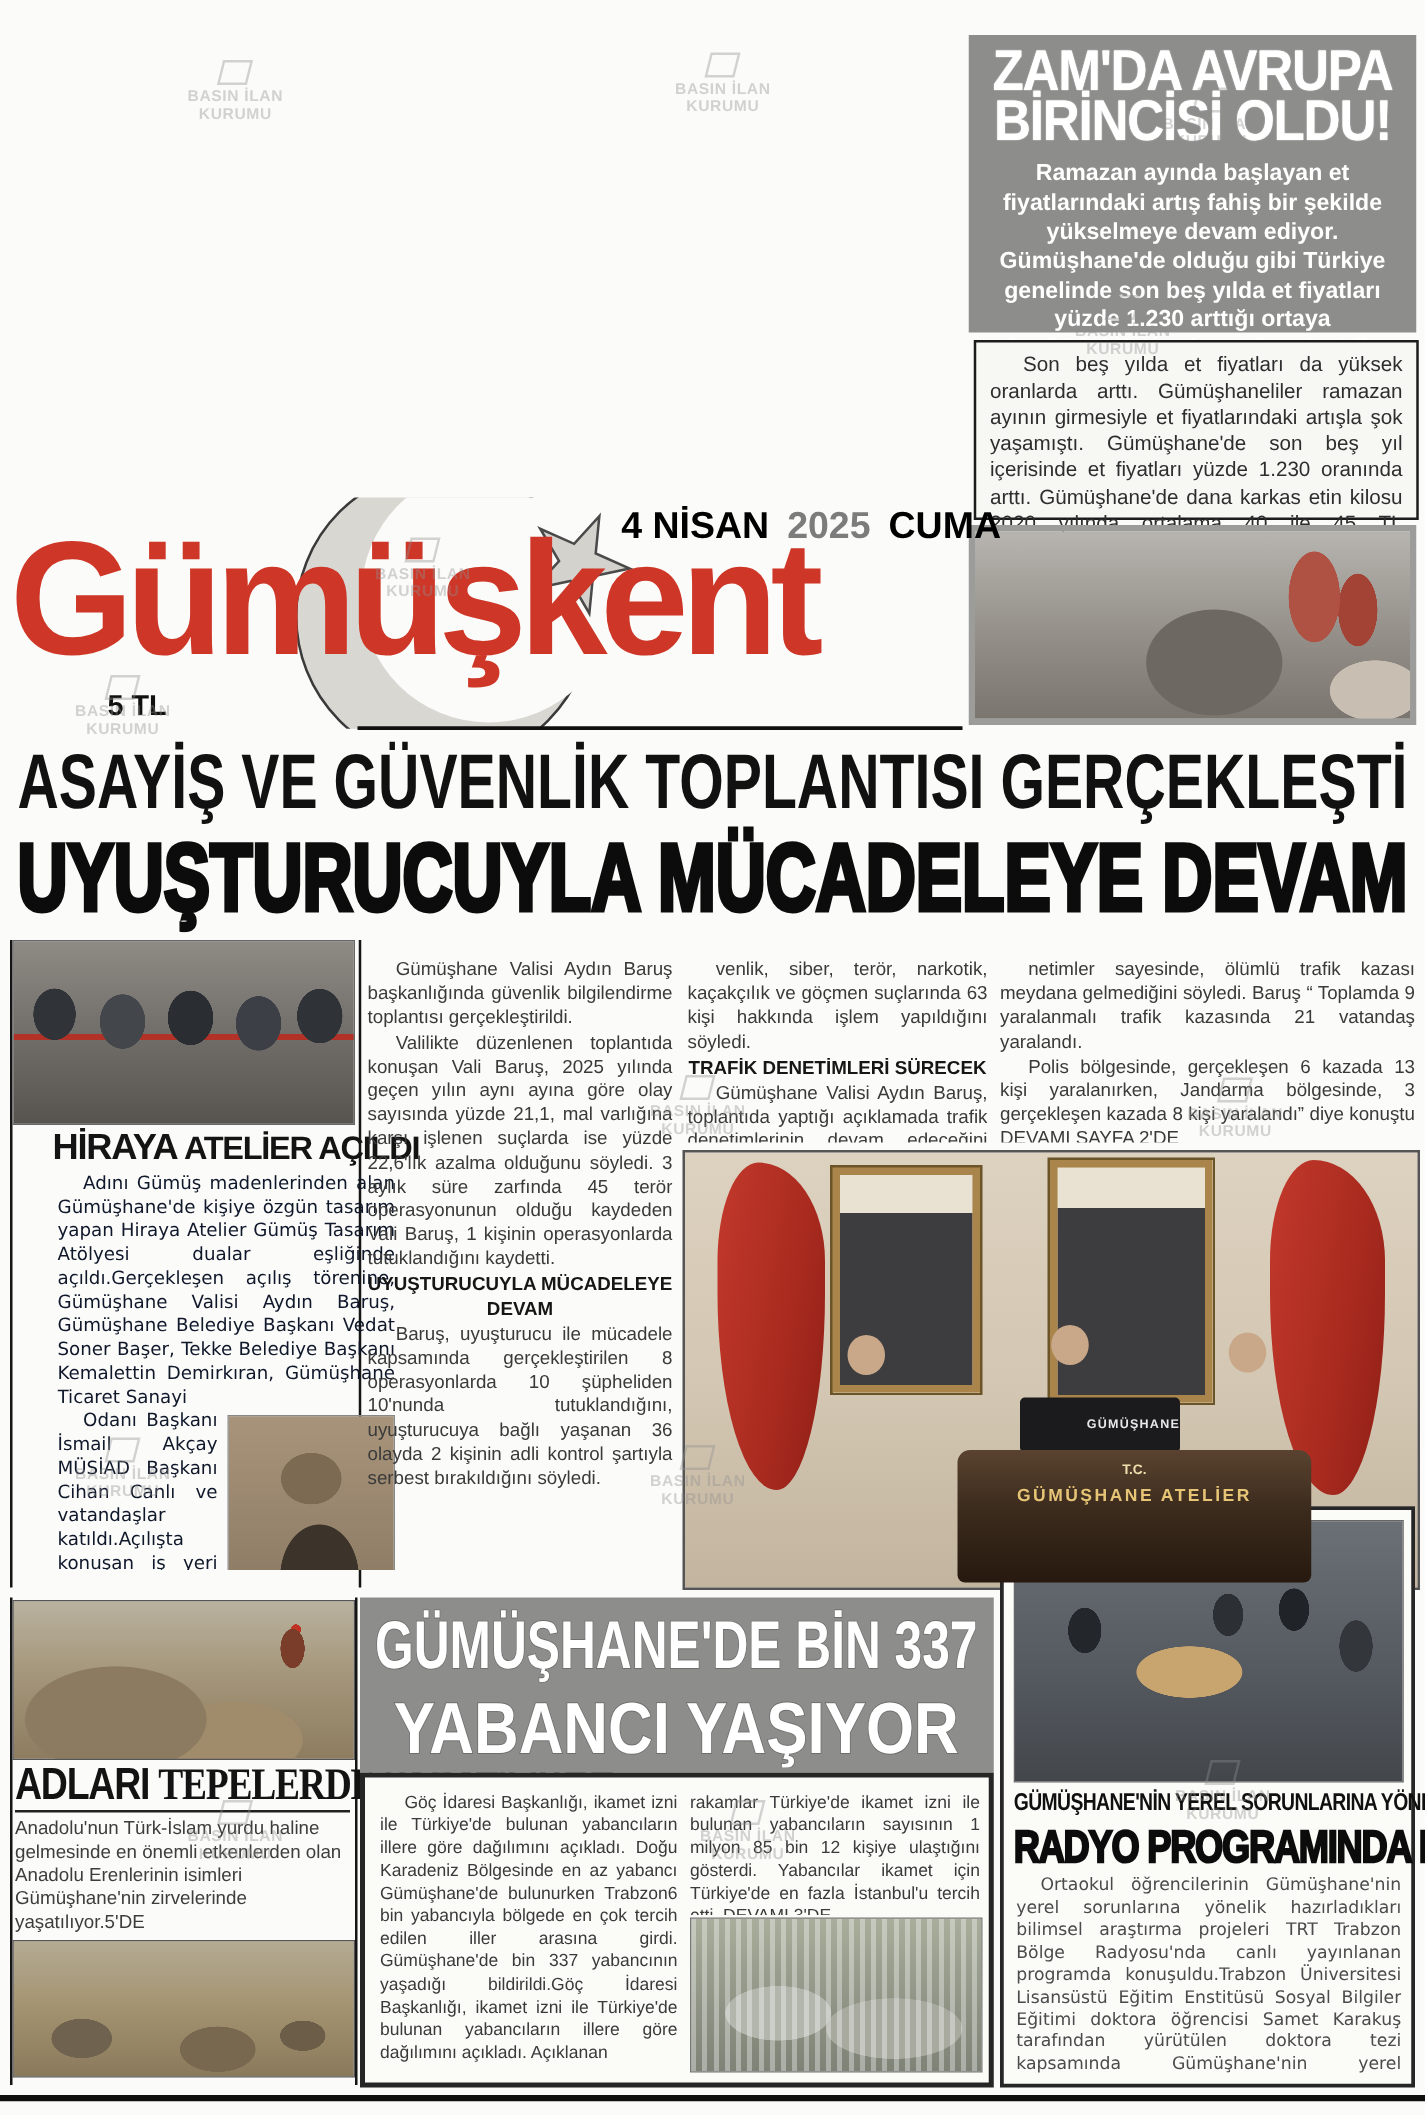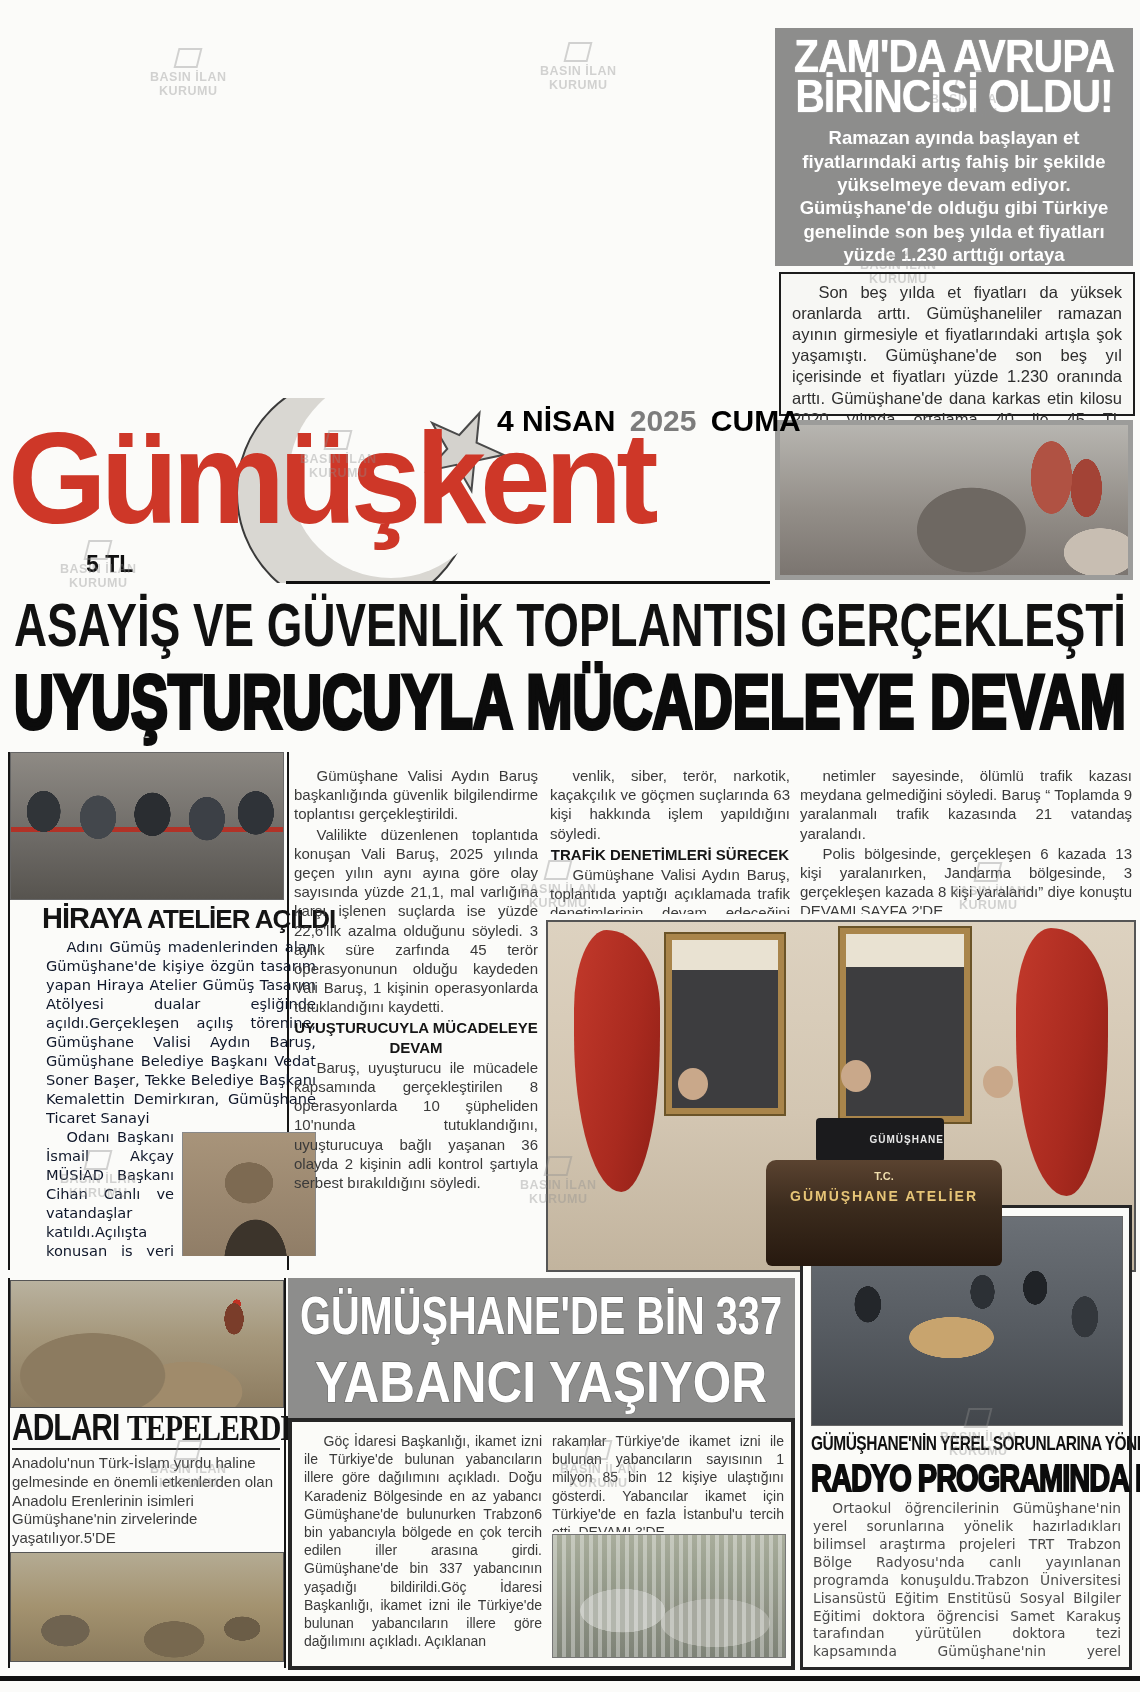--- a/index.html
+++ b/index.html
@@ -107,21 +107,21 @@
   #photo-officials{left:546px;top:920px;width:586px;height:348px;border:2px solid #555;
      background:linear-gradient(180deg,#ddd2c0 0%,#d3c6b2 55%,#c2b49e 100%);}
   .flag{position:absolute;background:linear-gradient(100deg,#c2392b 0%,#a92a1f 60%,#8f1f16 100%);
      border-radius:38% 62% 45% 55%/30% 30% 60% 60%;}
   .portrait{position:absolute;background:linear-gradient(180deg,#e9e2d2 0 18%,#3d3d3f 18% 100%);
      border:6px solid #a9854b;box-shadow:0 0 0 2px #6b5428;}
   .figure{position:absolute;background:radial-gradient(circle 16px at 50% 9%,#c9a férf 0,transparent 0),
      linear-gradient(180deg,#2e3033 0%,#1d1f22 100%);border-radius:26px 26px 0 0;}
   .fig-head{position:absolute;width:30px;height:32px;border-radius:50%;
      background:#c9a88a;left:50%;transform:translateX(-50%);top:-26px;}
-  #lectern{position:absolute;left:218px;top:238px;width:236px;height:106px;
+  #lectern{position:absolute;left:218px;top:238px;width:283px;height:106px;
      background:linear-gradient(180deg,#5a4330 0%,#3b2b1d 45%,#27190f 100%);
      border-radius:10px 10px 6px 6px;text-align:center;color:#e7c577;z-index:3;}
   #lectern .tc{font-size:11px;font-weight:bold;color:#f0dfae;margin-top:10px;}
   #lectern .plate{font-size:14px;font-weight:bold;letter-spacing:2px;margin-top:6px;}
   #micbox{position:absolute;left:268px;top:196px;width:128px;height:44px;background:#1b1b1d;
      border-radius:4px;color:#e8e8e8;font-size:10px;font-weight:bold;text-align:right;
      line-height:44px;letter-spacing:1px;z-index:2;}
 
   
   #photo-mountain1{left:10px;top:1280px;width:272px;height:126px;border:1px solid #555;

